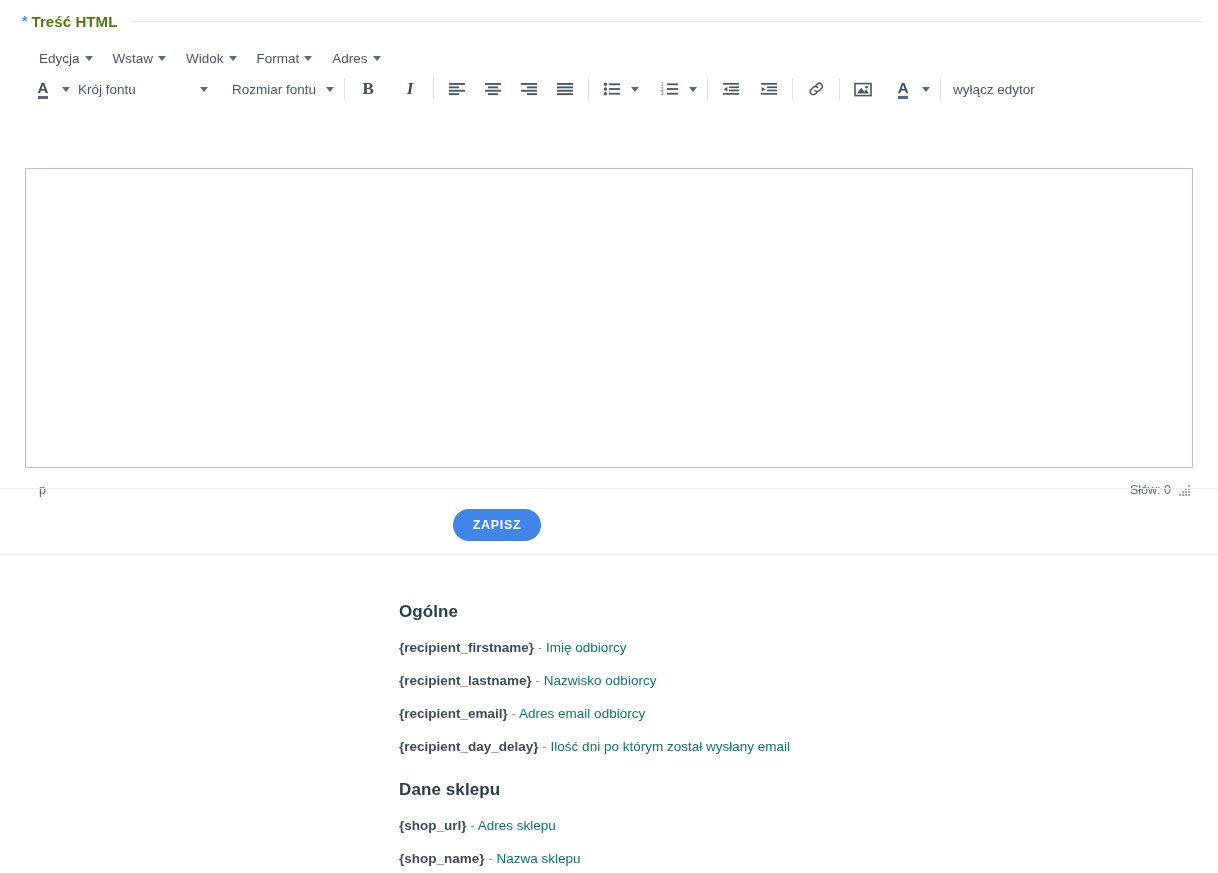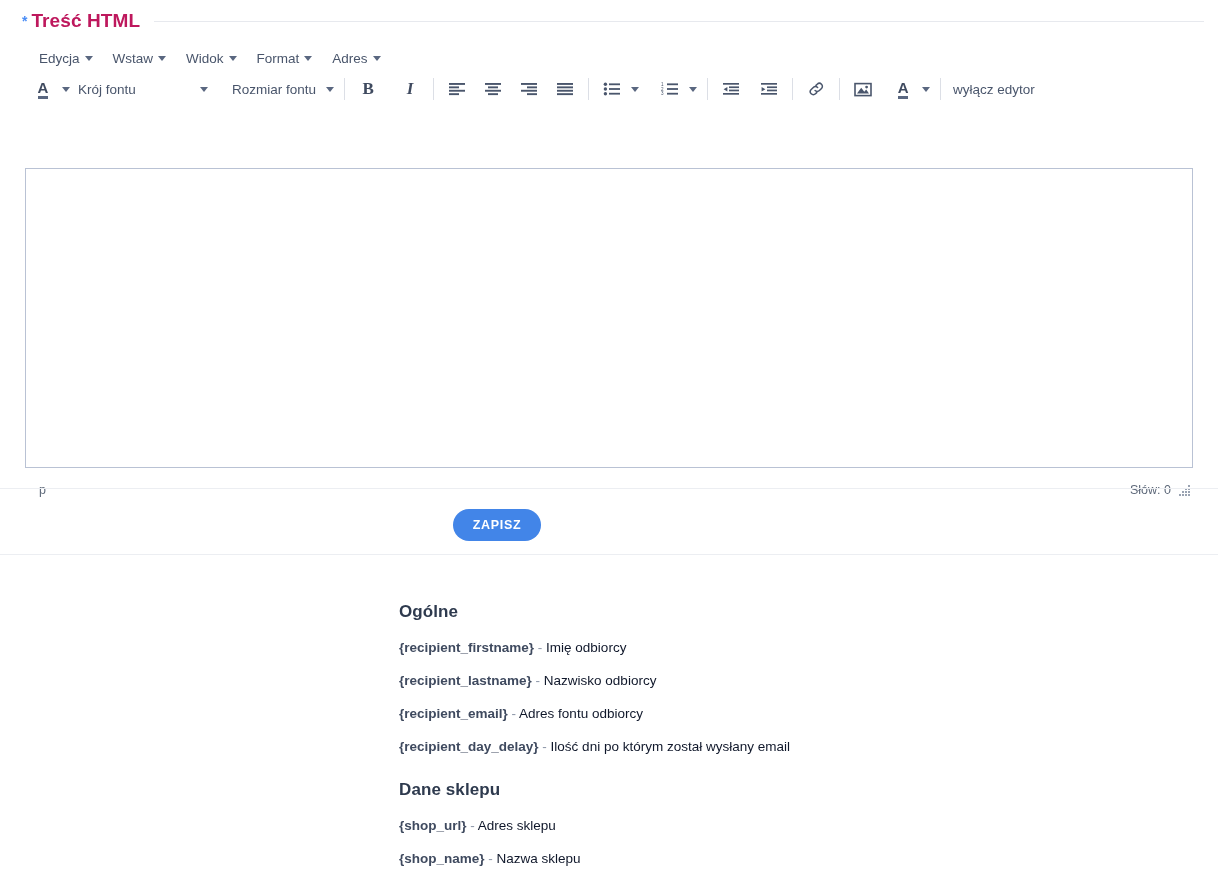--- a/index.html
+++ b/index.html
@@ -18,21 +18,21 @@
   .sec-head {
     display: flex; align-items: center;
     padding: 0 14px 0 22px;
     height: 30px;
   }
   .sec-head .req {
     color: #4a8df6; font-size: 14px; font-weight: 700;
     margin-right: 4px; line-height: 1;
   }
   .sec-head .sec-title {
-    font-size: 19px; font-weight: 700; color: #be185d;
+    font-size: 15px; font-weight: 700; color: #4d7c0f;
     letter-spacing: .1px; white-space: nowrap;
   }
   .sec-head .rule {
     flex: 1 1 auto; height: 1px; background: #e7e9ee; margin-left: 14px;
   }
 
   #header-html { position: absolute; left: 0; top: 6px; width: 1218px; }
   #markers-head { position: absolute; left: 0; top: 570px; width: 1218px; }
 
   
@@ -141,21 +141,21 @@
   }
   .mk-inner { padding-left: 399px; }
   .mk-group-title {
     font-size: 17px; font-weight: 700; color: #2e3a4e;
     margin: 0 0 9px 0; letter-spacing: .1px;
   }
   .mk-group + .mk-group { margin-top: 17px; }
   .mk-row { font-size: 13.5px; line-height: 33px; white-space: nowrap; }
   .mk-token { font-weight: 700; color: #3f4a5f; }
   .mk-dash { color: #8b95a7; }
-  .mk-desc { color: #0f172a; margin-top: 12px; }
+  .mk-desc { color: #0f766e; margin-top: 12px; }
 </style>
 </head>
 <body>
 
 <div class="page">
 
   <div class="sec-head" id="header-html">
     <span class="req">*</span>
     <span class="sec-title">Treść HTML</span>
     <span class="rule"></span>
@@ -375,21 +375,21 @@
           <span class="mk-desc">Imię odbiorcy</span>
         </div>
         <div class="mk-row">
           <span class="mk-token">{recipient_lastname}</span>
           <span class="mk-dash">-</span>
           <span class="mk-desc">Nazwisko odbiorcy</span>
         </div>
         <div class="mk-row">
           <span class="mk-token">{recipient_email}</span>
           <span class="mk-dash">-</span>
-          <span class="mk-desc">Adres fontu odbiorcy</span>
+          <span class="mk-desc">Adres email odbiorcy</span>
         </div>
         <div class="mk-row">
           <span class="mk-token">{recipient_day_delay}</span>
           <span class="mk-dash">-</span>
           <span class="mk-desc">Ilość dni po którym został wysłany email</span>
         </div>
       </div>
 
       <div class="mk-group">
         <div class="mk-group-title">Dane sklepu</div>

